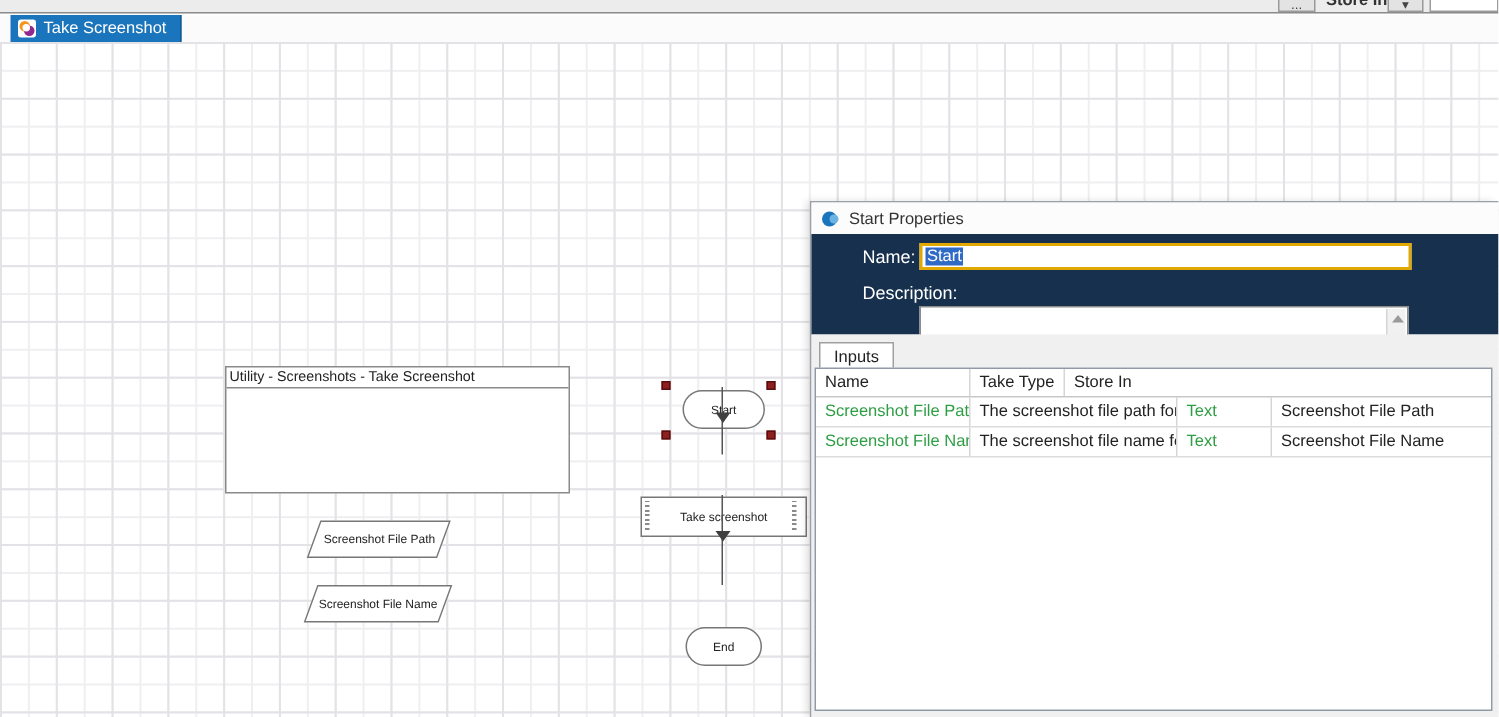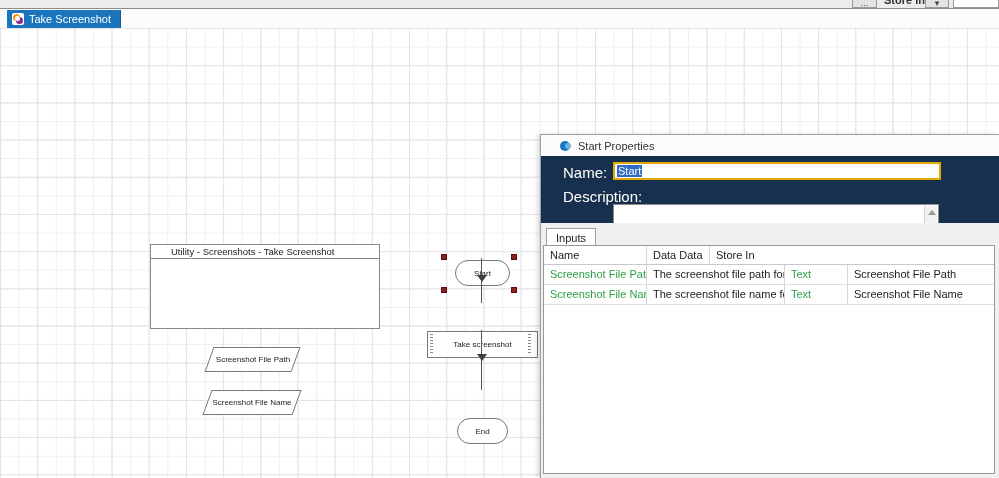--- a/index.html
+++ b/index.html
@@ -30,21 +30,21 @@
     background-image:
       linear-gradient(to right, #e3e3e7 1px, transparent 1px),
       linear-gradient(to bottom, #e3e3e7 1px, transparent 1px),
       linear-gradient(to right, #efeff2 1px, transparent 1px),
       linear-gradient(to bottom, #efeff2 1px, transparent 1px);
     background-size: 37.2px 37.2px, 37.2px 37.2px, 18.6px 18.6px, 18.6px 18.6px; }
 
   
   .group-box { position:absolute; left:150px; top:216px; width:230px; height:85px;
     background:#fff; border:1px solid #8a8a8a; }
-  .group-box .gb-title { display:block; font-size:9.5px; color:#222; padding:1px 20px;
+  .group-box .gb-title { display:block; font-size:9.5px; color:#222; padding:1px 2px;
     border-bottom:1px solid #8a8a8a; white-space:nowrap; overflow:hidden; }
 
   .stadium { position:absolute; background:#fff; border:1.4px solid #777;
     border-radius:14px; display:flex; align-items:center; justify-content:center;
     font-size:8px; color:#222; }
   #start-node { left:455px; top:232px; width:55px; height:26px; }
   #end-node   { left:457px; top:390px; width:51px; height:26px; }
 
   .handle { position:absolute; width:6px; height:6px; background:#8e1f1f; border:1px solid #5a0f0f; }
 
@@ -63,28 +63,28 @@
 
   .para-shape { position:absolute; background:#fff; border:1px solid #777; transform:skewX(-20deg); }
   .para-label { position:absolute; display:flex; align-items:center; justify-content:center;
     font-size:8px; color:#222; }
 
   
   .dialog { position:absolute; left:540px; top:134px; width:459px; height:344px;
     background:#f0f0f0; border:1px solid #9aa0a6; border-right:none; border-bottom:none;
     box-shadow:-3px 0 5px rgba(0,0,0,0.12); }
   .dlg-titlebar { position:absolute; left:0; top:0; right:0; height:21px; background:#fcfcfc;
-    display:flex; align-items:center; gap:6px; padding-left:19px; font-size:11px; color:#333; }
+    display:flex; align-items:center; gap:6px; padding-left:7px; font-size:11px; color:#333; }
   .dlg-icon { width:12px; height:12px; position:relative; flex:0 0 auto; }
   .dlg-icon i { position:absolute; border-radius:50%; }
   .dlg-icon .d1 { left:0; top:1px; width:10px; height:10px; background:#1b75bc; }
   .dlg-icon .d2 { left:5px; top:3px; width:6px; height:6px; background:#6db3e2; }
 
   .dlg-navy { position:absolute; left:0; top:21px; right:0; height:67px; background:#17304d; }
-  .navy-label { position:absolute; left:22px; font-size:15px; color:#fff; }
+  .navy-label { position:absolute; left:34px; font-size:12px; color:#fff; }
   .name-input { position:absolute; left:72px; top:6px; width:328px; height:18px;
     background:#fff; border:2px solid #e0a800; font-size:11px; line-height:14px; padding-left:2px; }
   .name-input .sel { background:#2e6ac6; color:#fff; padding:0 1px; }
   .desc-box { position:absolute; left:72px; top:48px; width:326px; height:34px;
     background:#fff; border:1px solid #8c8c8c; }
   .desc-scroll { position:absolute; right:1px; top:1px; bottom:1px; width:13px; background:#f1f1f1;
     border-left:1px solid #d5d5d5; }
   .scroll-arrow { position:absolute; left:3px; width:0; height:0;
     border-left:4px solid transparent; border-right:4px solid transparent; }
   .scroll-arrow.up { top:4px; border-bottom:5px solid #9a9a9a; }
@@ -190,21 +190,21 @@
     </div>
 
     <div class="dlg-body">
       <div class="inputs-tab">
         <span>Inputs</span>
       </div>
 
       <div class="grid-table">
         <div class="g-row g-head">
           <div class="g-cell c-name">Name</div>
-          <div class="g-cell c-type">Data Data</div>
+          <div class="g-cell c-type">Take Type</div>
           <div class="g-cell c-store">Store In</div>
         </div>
 
         <div class="g-row g-data">
           <div class="g-cell c-name green">Screenshot File Path</div>
           <div class="g-cell c-desc">The screenshot file path for the s...</div>
           <div class="g-cell c-type green">Text</div>
           <div class="g-cell c-store">Screenshot File Path</div>
         </div>
 

